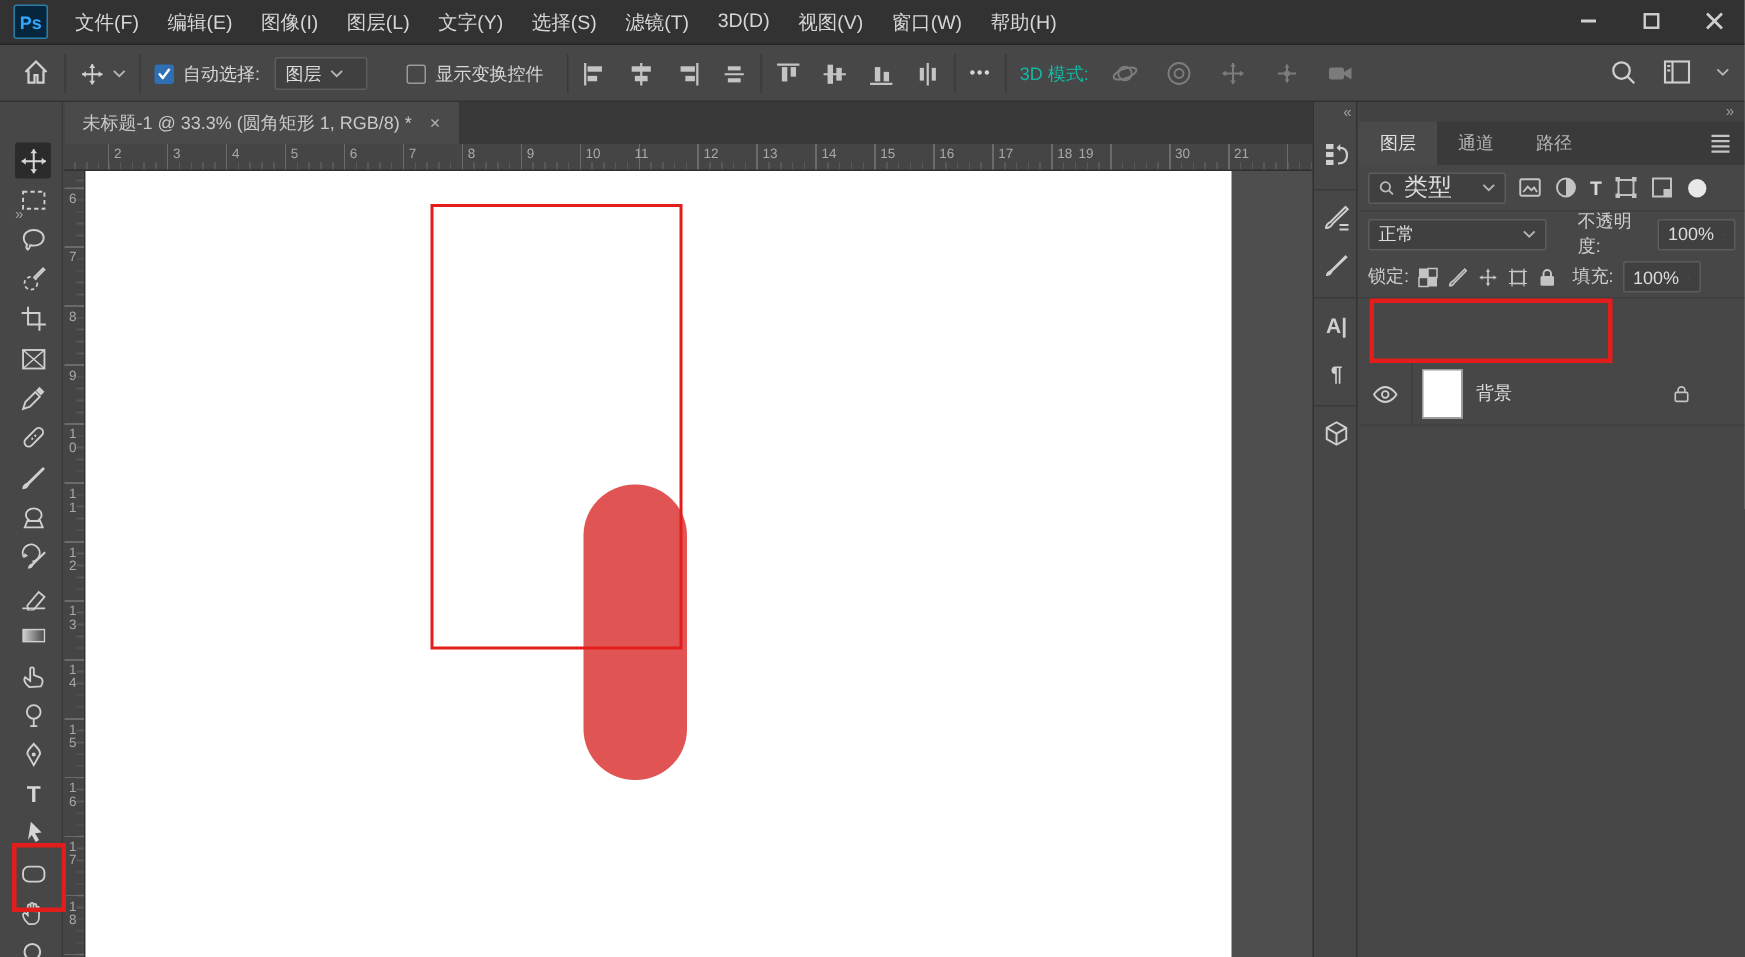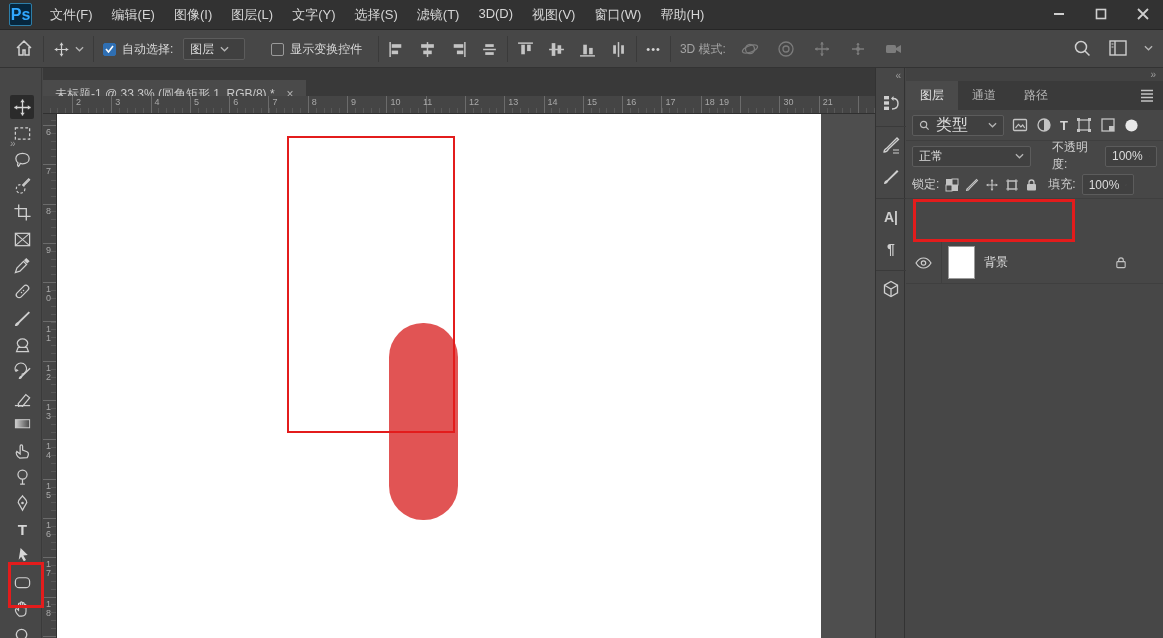--- a/index.html
+++ b/index.html
@@ -5,54 +5,54 @@
   * { margin:0; padding:0; box-sizing:border-box; }
   html,body { width:1163px; height:638px; overflow:hidden; background:#474747;
     font-family:"Liberation Sans","DejaVu Sans",sans-serif; }
   #app { position:relative; width:1163px; height:638px; background:#474747; }
   .abs { position:absolute; }
 
   
   #menubar { left:0; top:0; width:1163px; height:30px; background:#323232;
     border-bottom:1px solid #262626; display:flex; align-items:center; }
   #ps-logo { width:23px; height:23px; margin-left:9px; background:#06263d;
-    border:1px solid #2d7ea8; border-radius:2px; color:#31a8ff; font-size:16px;
+    border:1px solid #2d7ea8; border-radius:2px; color:#31a8ff; font-size:12px;
     font-weight:bold; display:flex; align-items:center; justify-content:center; }
   #menu-items { display:flex; gap:19px; margin-left:18px; }
   #menu-items span { color:#d6d6d6; font-size:13px; cursor:default; }
   #win-controls { position:absolute; right:12px; top:0; height:28px; display:flex; align-items:center; gap:26px; }
   #win-controls .wc { color:#cfcfcf; width:16px; height:16px; display:flex; align-items:center; justify-content:center; }
 
   
   #optionsbar { left:0; top:31px; width:1163px; height:37px; background:#474747;
     border-bottom:1px solid #333; display:flex; align-items:center; color:#d6d6d6; font-size:12px; }
   .opt-sep { width:1px; height:26px; background:#3a3a3a; margin:0 9px; }
   .chk { width:13px; height:13px; border:1px solid #9a9a9a; border-radius:2px; background:#474747;
     display:inline-flex; align-items:center; justify-content:center; margin-right:6px; }
   .chk.on { background:#2f6fb3; border-color:#2f6fb3; }
   .field { background:#404040; border:1px solid #5c5c5c; border-radius:2px; height:22px;
     display:inline-flex; align-items:center; padding:0 6px; gap:6px; color:#dcdcdc; }
   .chev { width:9px; height:6px; }
   .alignrow { display:flex; gap:14px; align-items:center; }
-  .grayed { color:#a3a3a3; }
+  .grayed { color:#14b8a6; }
   .ic16 { width:17px; height:17px; }
   .ic20 { width:20px; height:20px; }
   #opt-right { position:absolute; right:10px; top:38px; display:flex; gap:16px; align-items:center; }
 
   
   #toolbar { left:0; top:68px; width:42px; height:570px; background:#474747; border-right:1px solid #3a3a3a; }
   .tool { position:absolute; left:10px; width:24px; height:24px; display:flex; align-items:center;
     justify-content:center; border-radius:2px; }
   .tool.sel { background:#2b2b2b; }
   .tool svg { width:19px; height:19px; }
   #tb-collapse { position:absolute; left:10px; top:70px; color:#9d9d9d; font-size:10px; letter-spacing:-1px; }
 
   
   #tabbar { left:43px; top:68px; width:832px; height:28px; background:#393939; }
-  #doctab { position:absolute; left:0; top:12px; height:28px; background:#4a4a4a; display:flex;
+  #doctab { position:absolute; left:0; top:0; height:28px; background:#4a4a4a; display:flex;
     align-items:center; padding:0 12px; gap:12px; color:#c9c9c9; font-size:12px; }
   #doctab .close { color:#b0b0b0; font-size:12px; }
   #ruler-h { left:43px; top:96px; width:832px; height:18px; background:#454545; border-bottom:1px solid #303030;
     background-image:
       repeating-linear-gradient(90deg,#6b6b6b 0 1px,transparent 1px 39.3px),
       repeating-linear-gradient(90deg,#585858 0 1px,transparent 1px 7.86px);
     background-repeat:no-repeat,repeat-x; background-size:832px 18px,832px 5px;
     background-position:29px 0,29px bottom; overflow:hidden; }
   .tickh { position:absolute; top:1px; color:#a9a9a9; font-size:9px; }
   #ruler-v { left:43px; top:114px; width:14px; height:524px; background:#454545; border-right:1px solid #303030;

